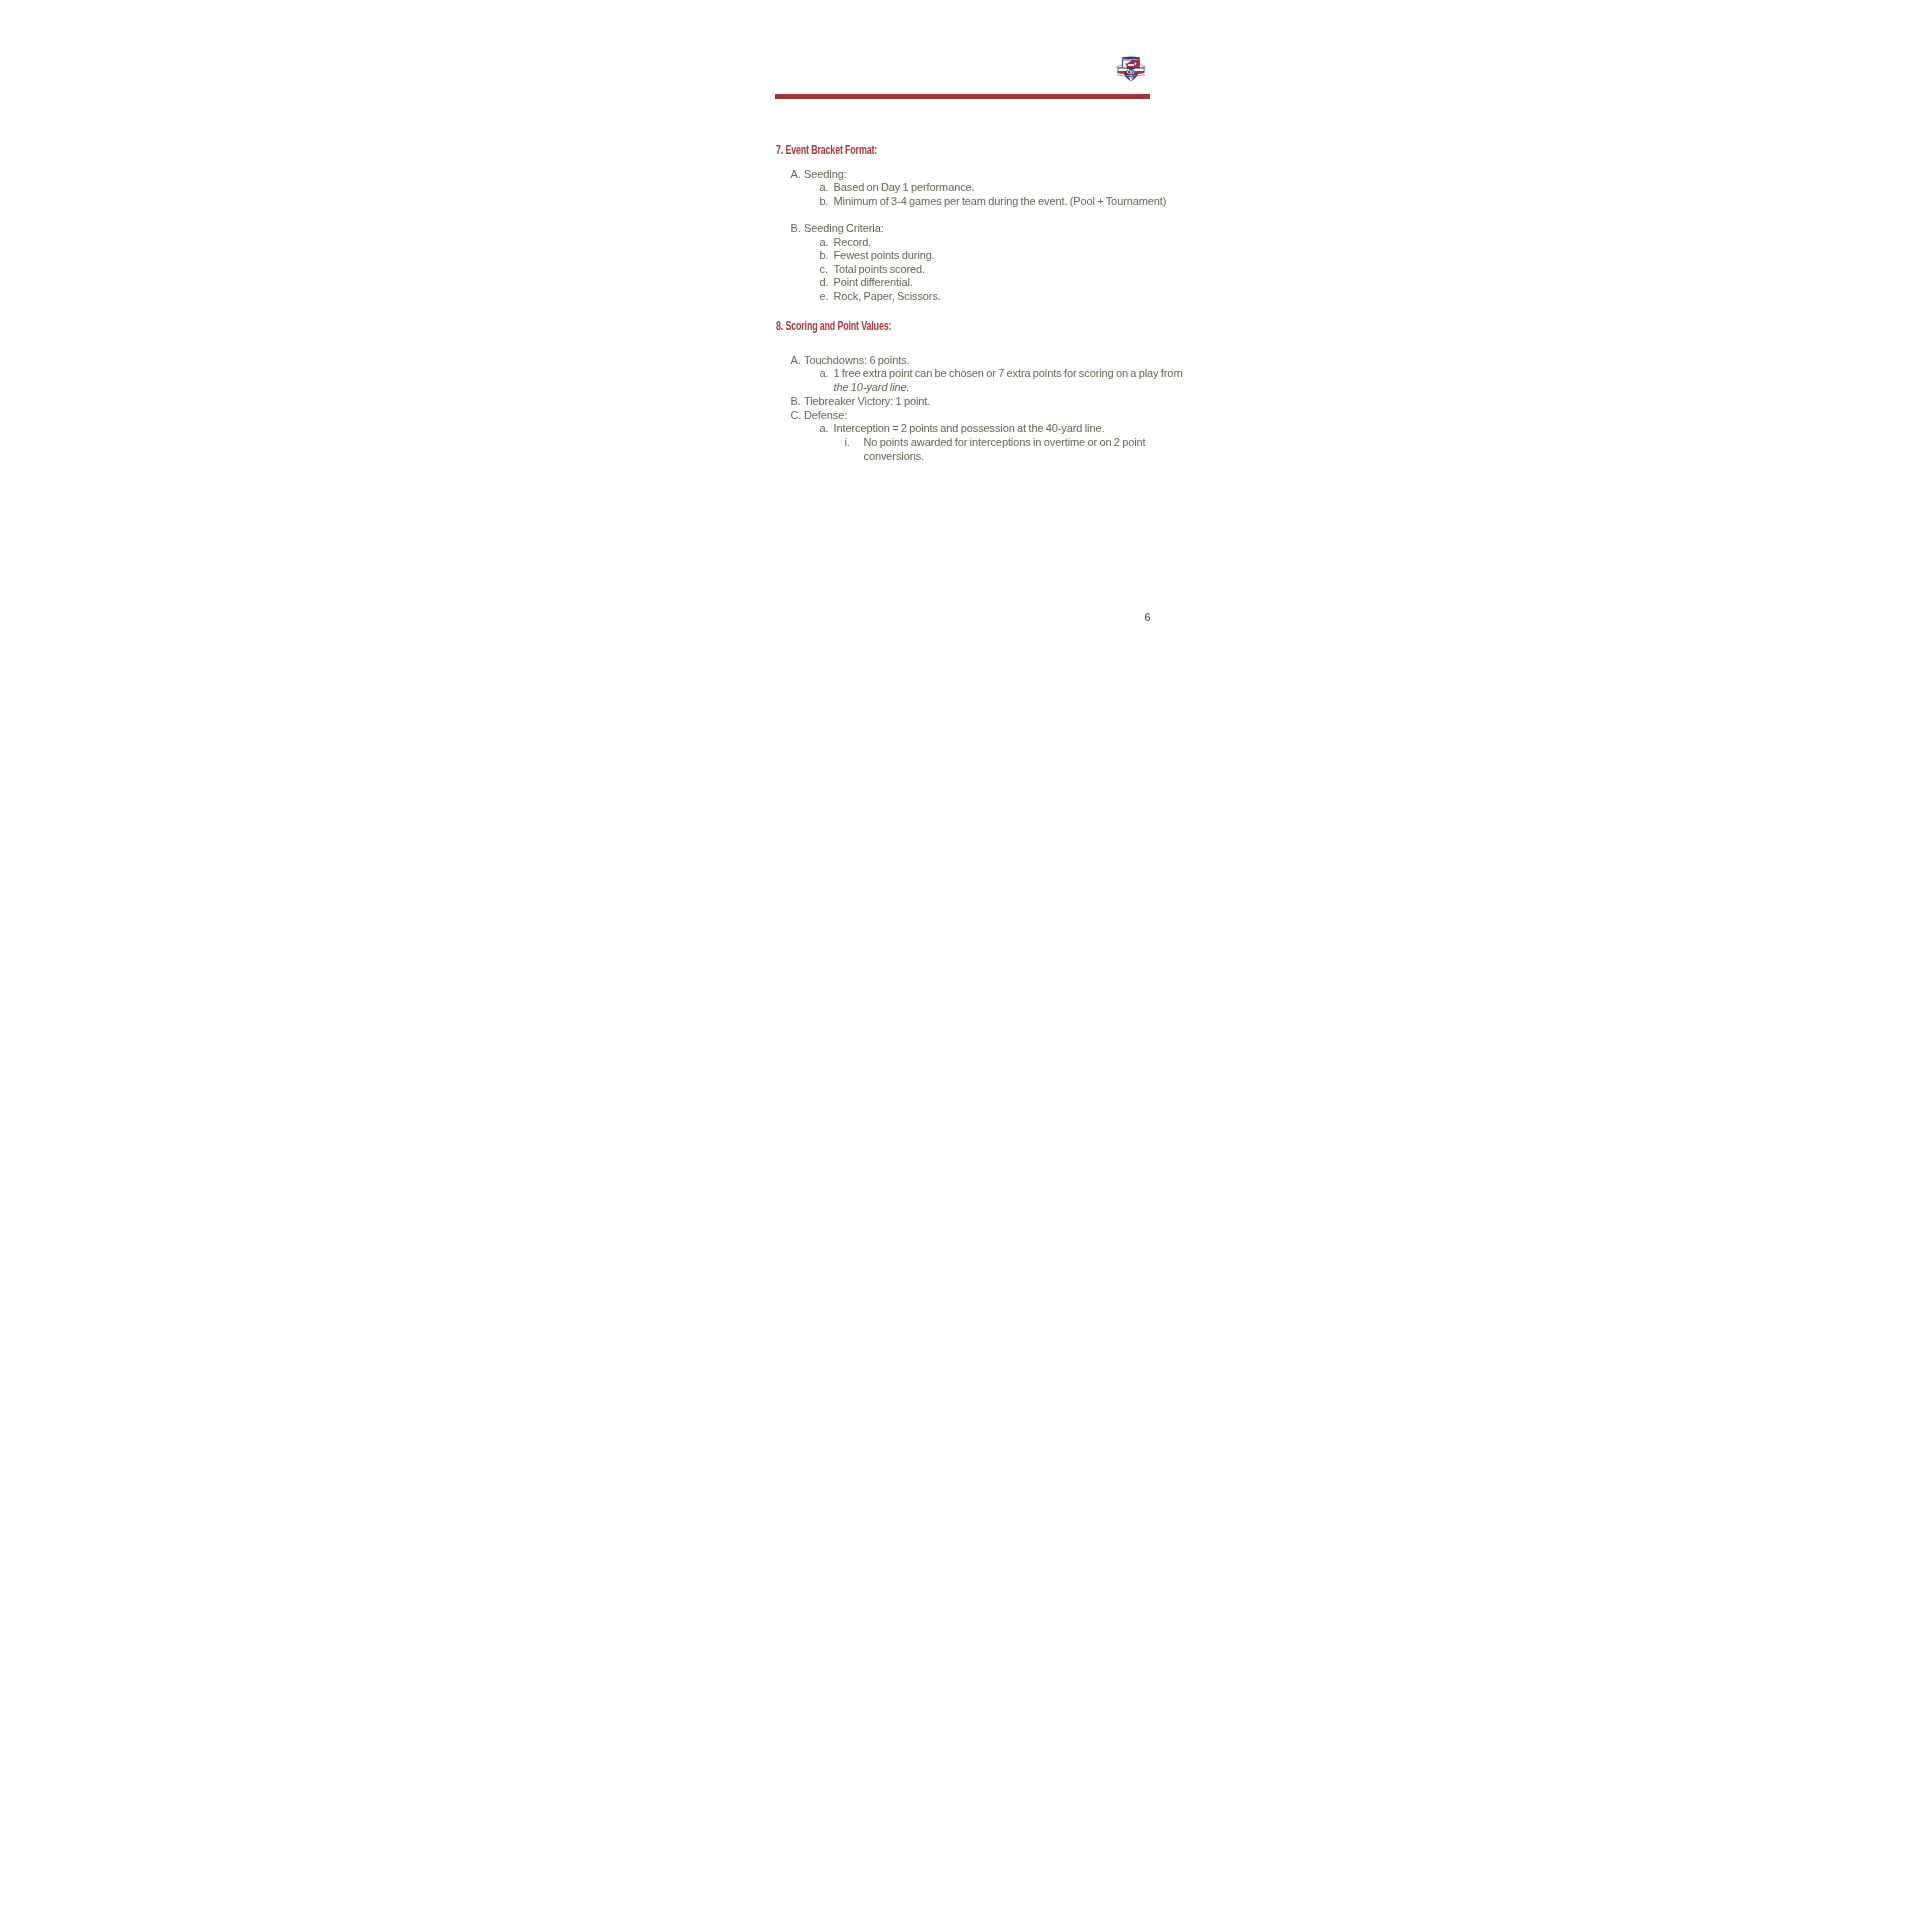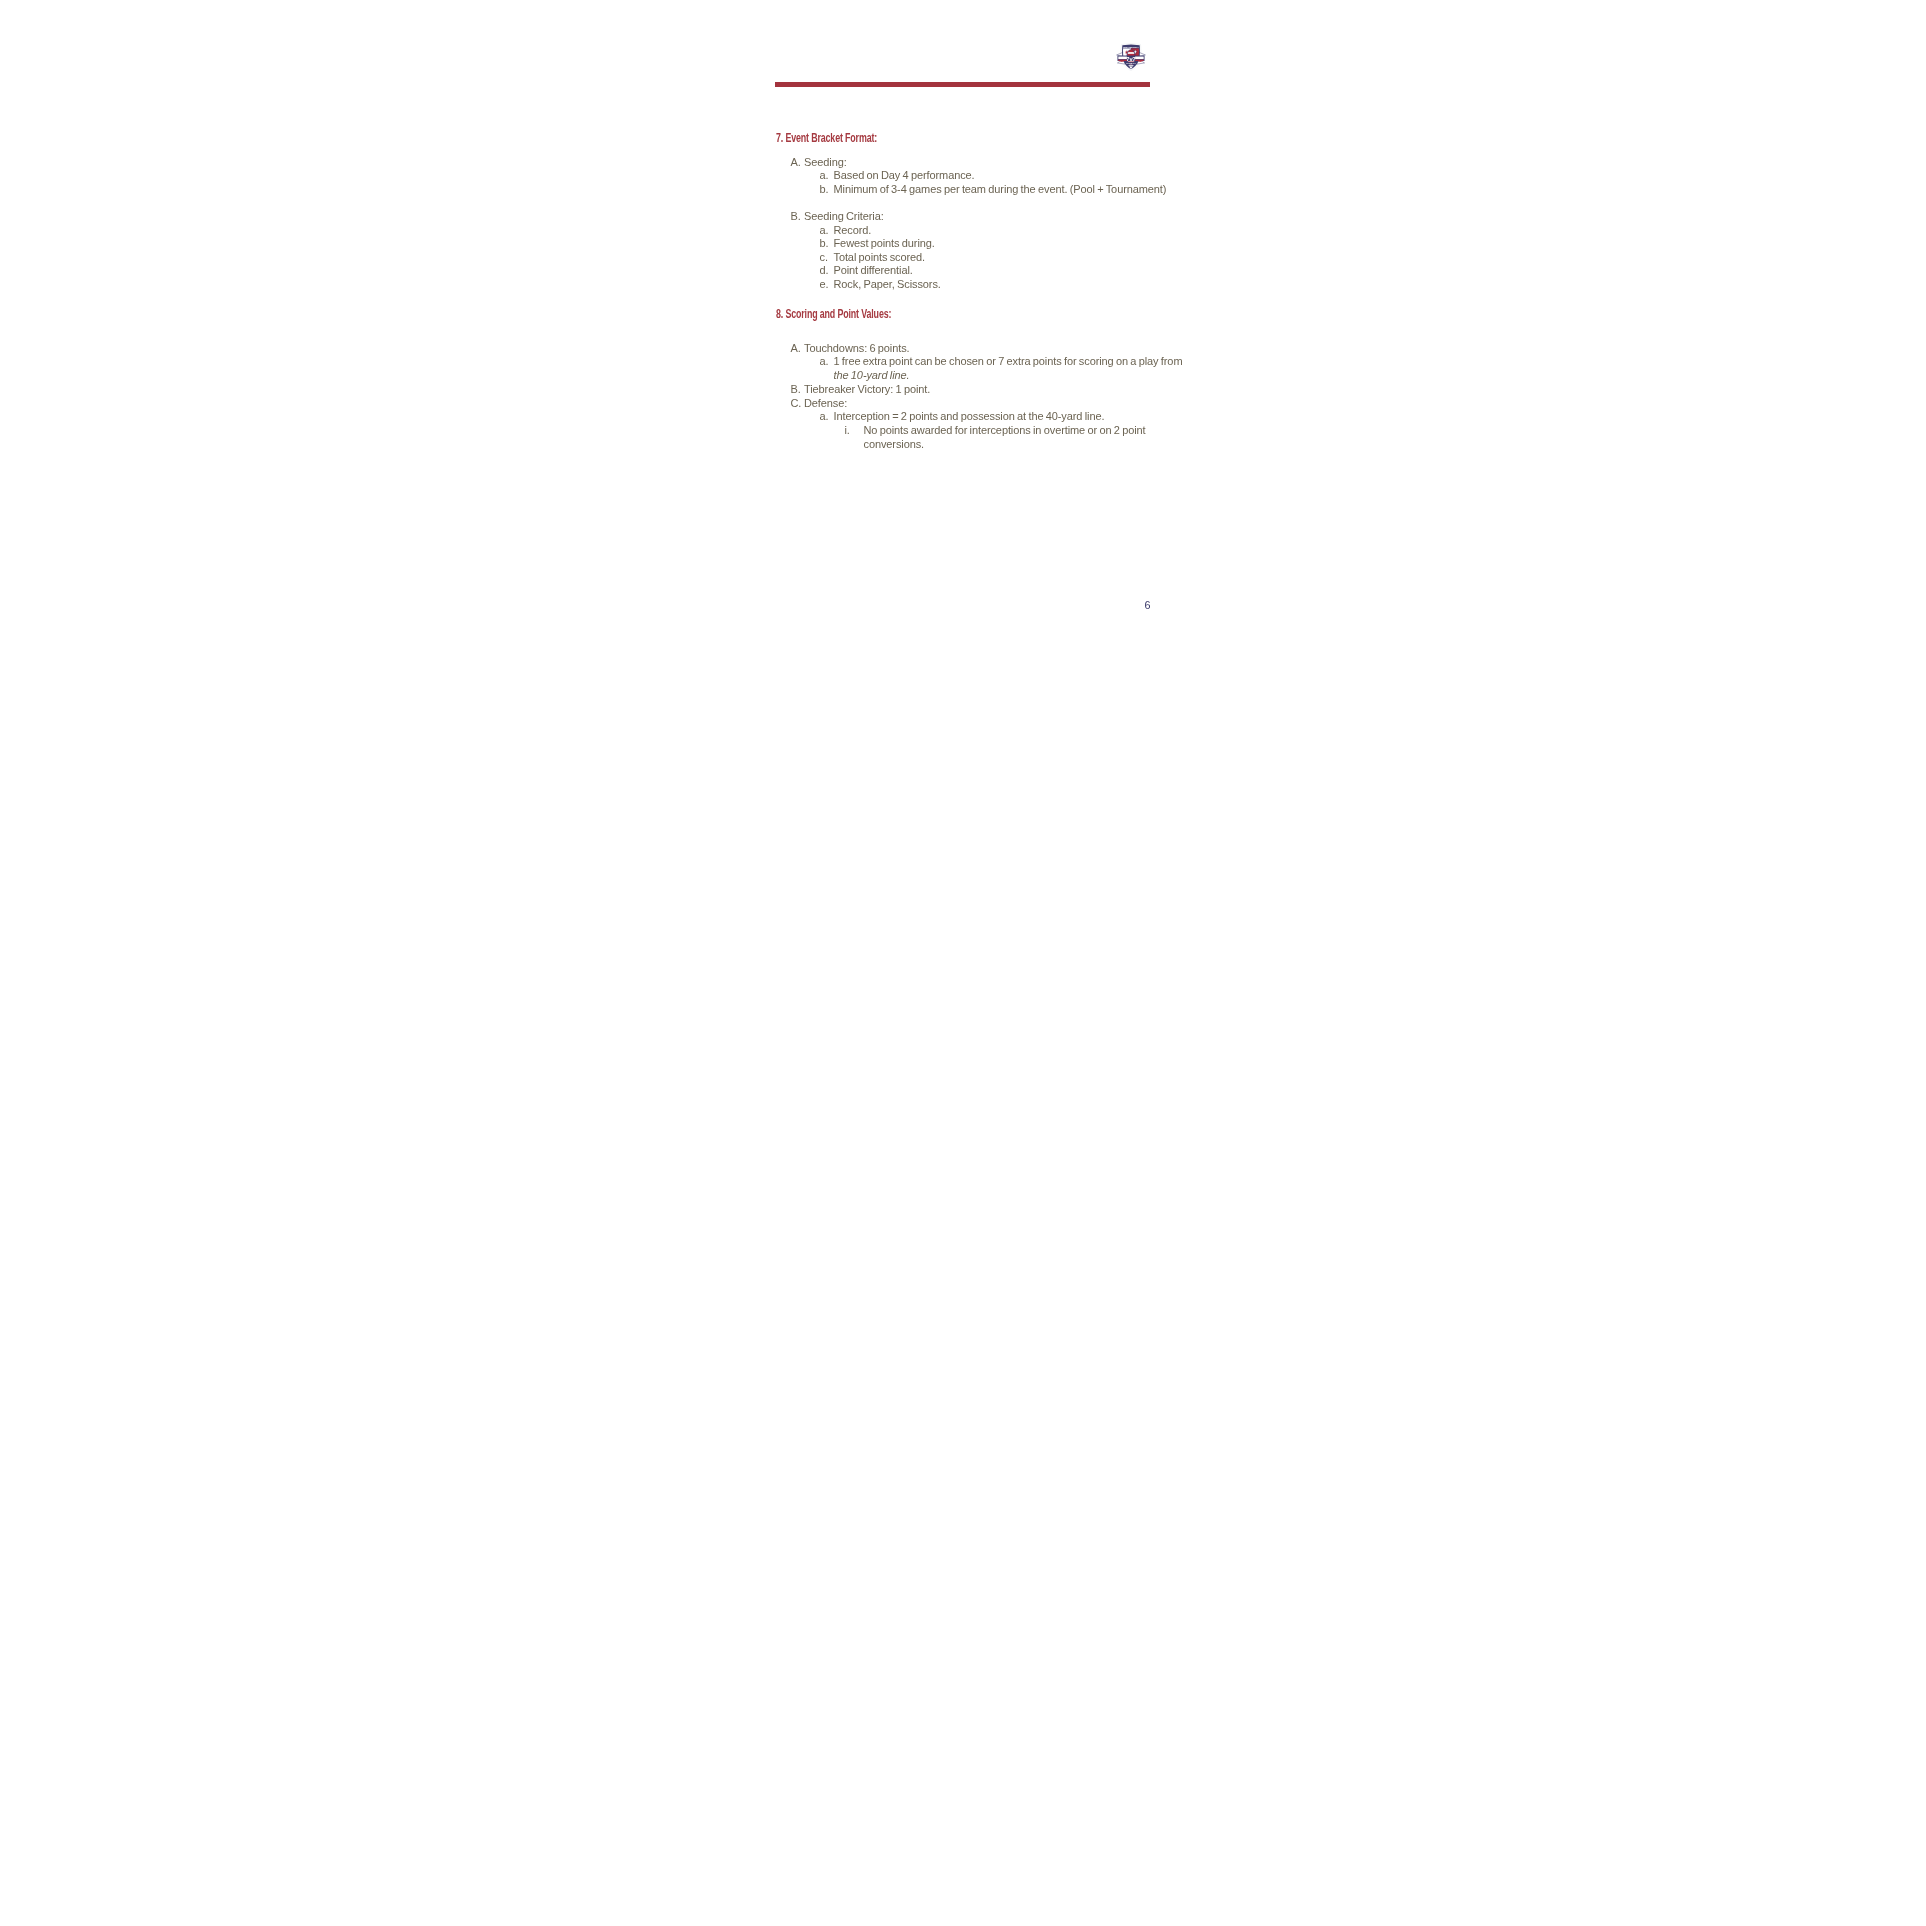--- a/index.html
+++ b/index.html
@@ -1,20 +1,20 @@
 <!DOCTYPE html>
 <html style="--color-rule: #a3333d; --color-heading: #a53a41; --color-body-text: #6b6352; --color-page-number: #3b3a6a; --color-logo-navy: #3e3c6e; --color-logo-red: #b02a3c;font-size:6.2px"><head>
 <meta charset="utf-8">
 <style>
   html,body{margin:0;padding:0;background:#ffffff;}
   .page{
     position:relative;
     width:491px;
     height:636px;
-    margin:4px auto;
+    margin:16px auto;
     background:#ffffff;
     font-family:"Liberation Sans", sans-serif;
     overflow:hidden;
   }
   .rule-bar{
     position:absolute;
     left:57px; top:78px;
     width:375px; height:5px;
     background:var(--color-rule,#a3333d);
   }
@@ -123,21 +123,21 @@
     <text class="logo-text" x="105" y="168" font-size="10" fill="#3e3c6e" text-anchor="middle">RFFB</text>
 
     <text class="logo-text" x="105" y="34" font-size="15" fill="#ffffff" text-anchor="middle" textLength="110" lengthAdjust="spacingAndGlyphs">MIDAMERICA</text>
   </svg>
 
   <div class="rule-bar"></div>
 
   <div class="heading" style="top:128px;">7. Event Bracket Format:</div>
 
   <div class="row lvl-A" style="top:153px;"><span class="marker">A.</span><span>Seeding:</span></div>
-  <div class="row lvl-a" style="top:166px;"><span class="marker">a.</span><span>Based on Day 4 performance.</span></div>
+  <div class="row lvl-a" style="top:166px;"><span class="marker">a.</span><span>Based on Day 1 performance.</span></div>
   <div class="row lvl-a" style="top:180px;"><span class="marker">b.</span><span>Minimum of 3-4 games per team during the event. (Pool + Tournament)</span></div>
   <div class="row lvl-A" style="top:207px;"><span class="marker">B.</span><span>Seeding Criteria:</span></div>
   <div class="row lvl-a" style="top:221px;"><span class="marker">a.</span><span>Record.</span></div>
   <div class="row lvl-a" style="top:234px;"><span class="marker">b.</span><span>Fewest points during.</span></div>
   <div class="row lvl-a" style="top:248px;"><span class="marker">c.</span><span>Total points scored.</span></div>
   <div class="row lvl-a" style="top:261px;"><span class="marker">d.</span><span>Point differential.</span></div>
   <div class="row lvl-a" style="top:275px;"><span class="marker">e.</span><span>Rock, Paper, Scissors.</span></div>
 
   <div class="heading" style="top:304px;">8. Scoring and Point Values:</div>
 

